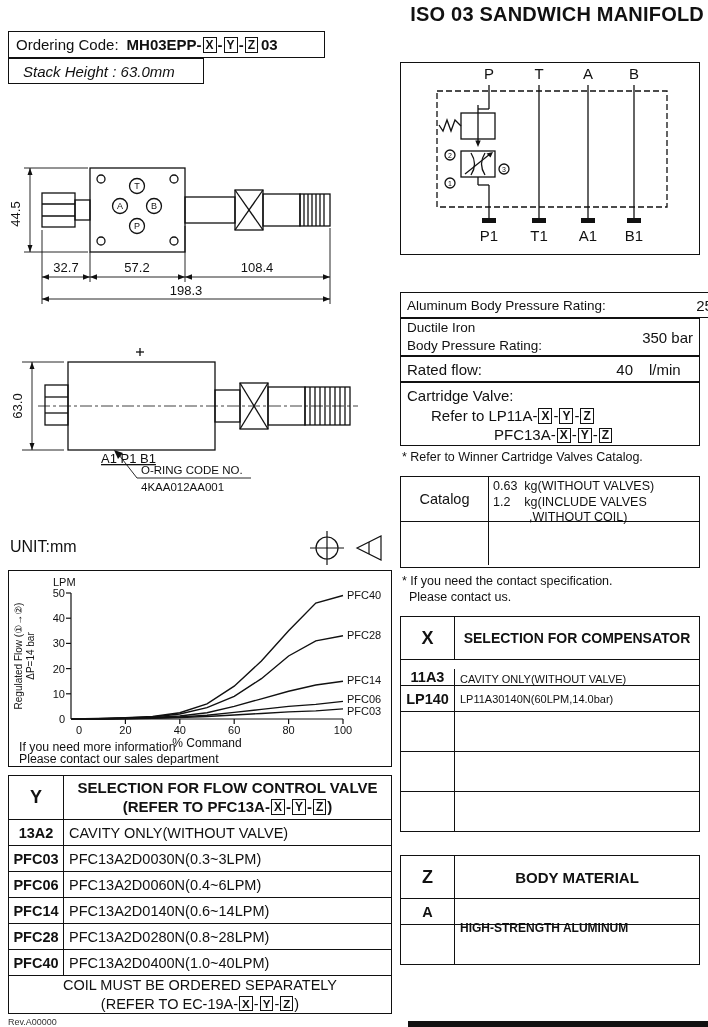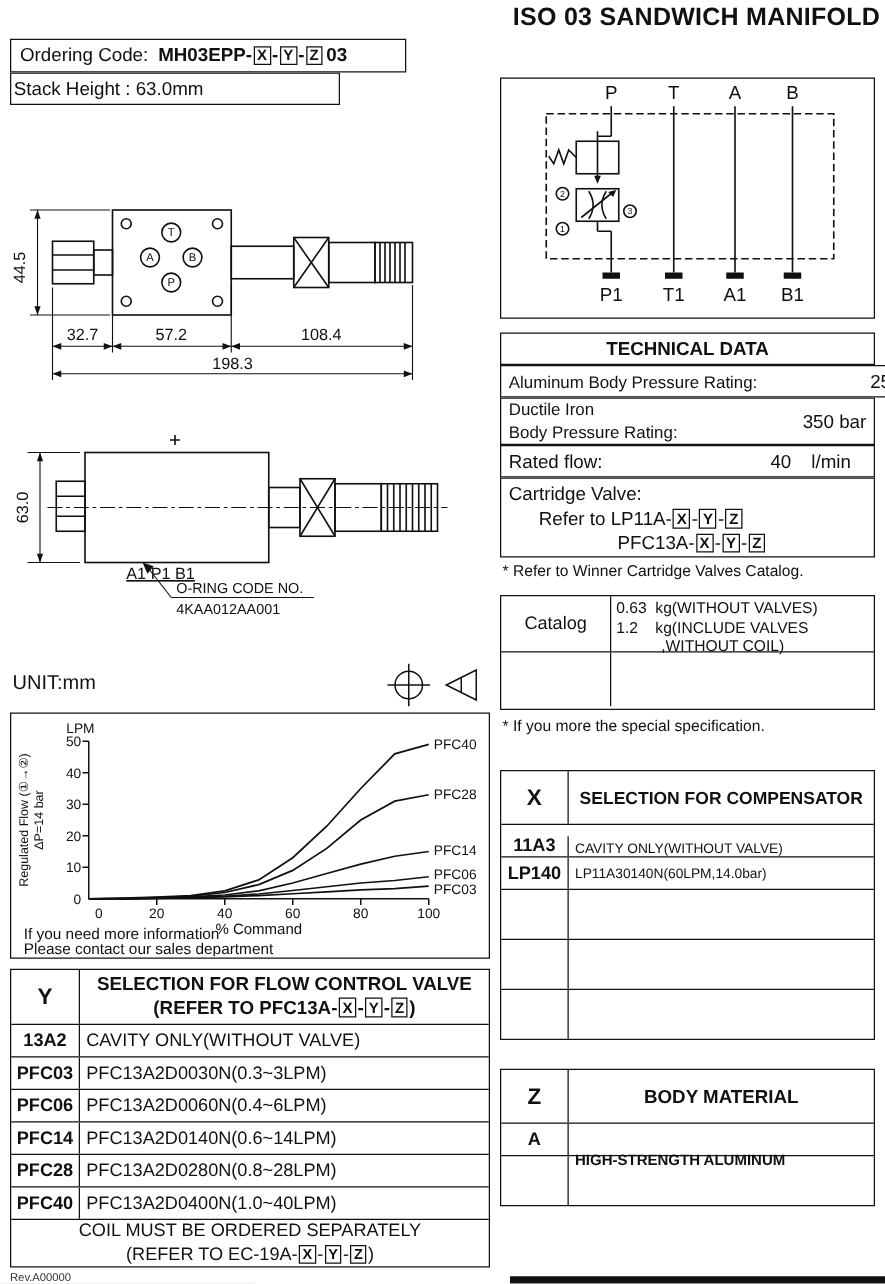--- a/index.html
+++ b/index.html
@@ -28,21 +28,21 @@
 
 <div id="page">
 
   <div class="abs b" style="left:360px;top:3px;width:344px;text-align:right;font-size:20px;letter-spacing:0.2px;">ISO 03 SANDWICH MANIFOLD</div>
 
   <div class="box" style="left:8px;top:31px;width:317px;height:27px;display:flex;align-items:center;padding:0 7px;font-size:15px;">
     <span>Ordering Code:</span>
     <span class="b" style="margin-left:8px;"><span>MH03EPP-</span><span class="cbox">X</span><span>-</span><span class="cbox">Y</span><span>-</span><span class="cbox">Z</span><span style="margin-left:2px;">03</span></span>
   </div>
 
-  <div class="box" style="left:8px;top:58px;width:264px;height:26px;display:flex;align-items:center;padding:0 2px;font-size:15px;">Stack Height : 63.0mm</div>
+  <div class="box" style="left:8px;top:58px;width:196px;height:26px;display:flex;align-items:center;padding:0 14px;font-size:15px;font-style:italic;">Stack Height : 63.0mm</div>
 
   <div class="box" style="left:400px;top:62px;width:300px;height:193px;">
     <svg width="297" height="190" viewBox="0 0 297 190">
       <g stroke="#111" fill="none" stroke-width="1.3">
         <rect x="36" y="28" width="230" height="116" stroke-dasharray="6 3"></rect>
         <line x1="88" y1="22" x2="88" y2="46"></line>
         <line x1="138" y1="22" x2="138" y2="155"></line>
         <line x1="187" y1="22" x2="187" y2="155"></line>
         <line x1="233" y1="22" x2="233" y2="155"></line>
         <line x1="88" y1="46" x2="77" y2="46"></line>
@@ -203,21 +203,20 @@
   <svg class="abs" style="left:305px;top:528px;" width="90" height="40" viewBox="0 0 90 40">
     <g stroke="#111" fill="none" stroke-width="1.2">
       <circle cx="22" cy="20" r="11"></circle>
       <line x1="5" y1="20" x2="39" y2="20"></line>
         <line x1="22" y1="3" x2="22" y2="37"></line>
       <polygon points="52,20 76,8 76,32"></polygon>
       <line x1="64" y1="14" x2="64" y2="26"></line>
     </g>
   </svg>
 
-  <div class="box b" style="left:400px;top:266px;width:300px;height:26px;display:flex;align-items:center;justify-content:center;font-size:15px;">TECHNICAL DATA</div>
 
   <div class="box" style="left:400px;top:292px;width:354px;height:26px;display:flex;align-items:center;padding:0 6px;">
     <span style="font-size:13.5px;">Aluminum Body Pressure Rating:</span>
     <span style="margin-left:auto;font-size:15px;">250 bar</span>
   </div>
 
   <div class="box" style="left:400px;top:318px;width:300px;height:38px;display:flex;align-items:center;padding:0 6px;">
     <span style="font-size:13.5px;line-height:1.3;">
       <span style="display:block;">Ductile Iron</span>
       <span style="display:block;">Body Pressure Rating:</span>
@@ -248,21 +247,22 @@
         <div class="pre" style="padding-left:36px;">,WITHOUT COIL)</div>
       </div>
     </div>
     <div style="display:flex;height:43px;">
       <div style="flex:0 0 88px;border-right:1.5px solid #111;"></div>
       <div style="flex:1;"></div>
     </div>
   </div>
 
   <div class="abs" style="left:402px;top:574px;font-size:12.5px;line-height:1.25;">
-    <div>* If you more the special specification.</div>
+    <div>* If you need the contact specification.</div>
+    <div style="padding-left:7px;">Please contact us.</div>
   </div>
 
   <div class="box" style="left:400px;top:616px;width:300px;">
     <div class="trow" style="height:42px;">
       <div class="cl b" style="font-size:18px;">X</div>
       <div class="cr b" style="justify-content:center;font-size:14px;">SELECTION FOR COMPENSATOR</div>
     </div>
     <div class="trow" style="height:26px;align-items:flex-end;">
       <div class="cl b" style="font-size:14.5px;">11A3</div>
       <div class="cr" style="font-size:11px;padding-left:5px;">CAVITY ONLY(WITHOUT VALVE)</div>

